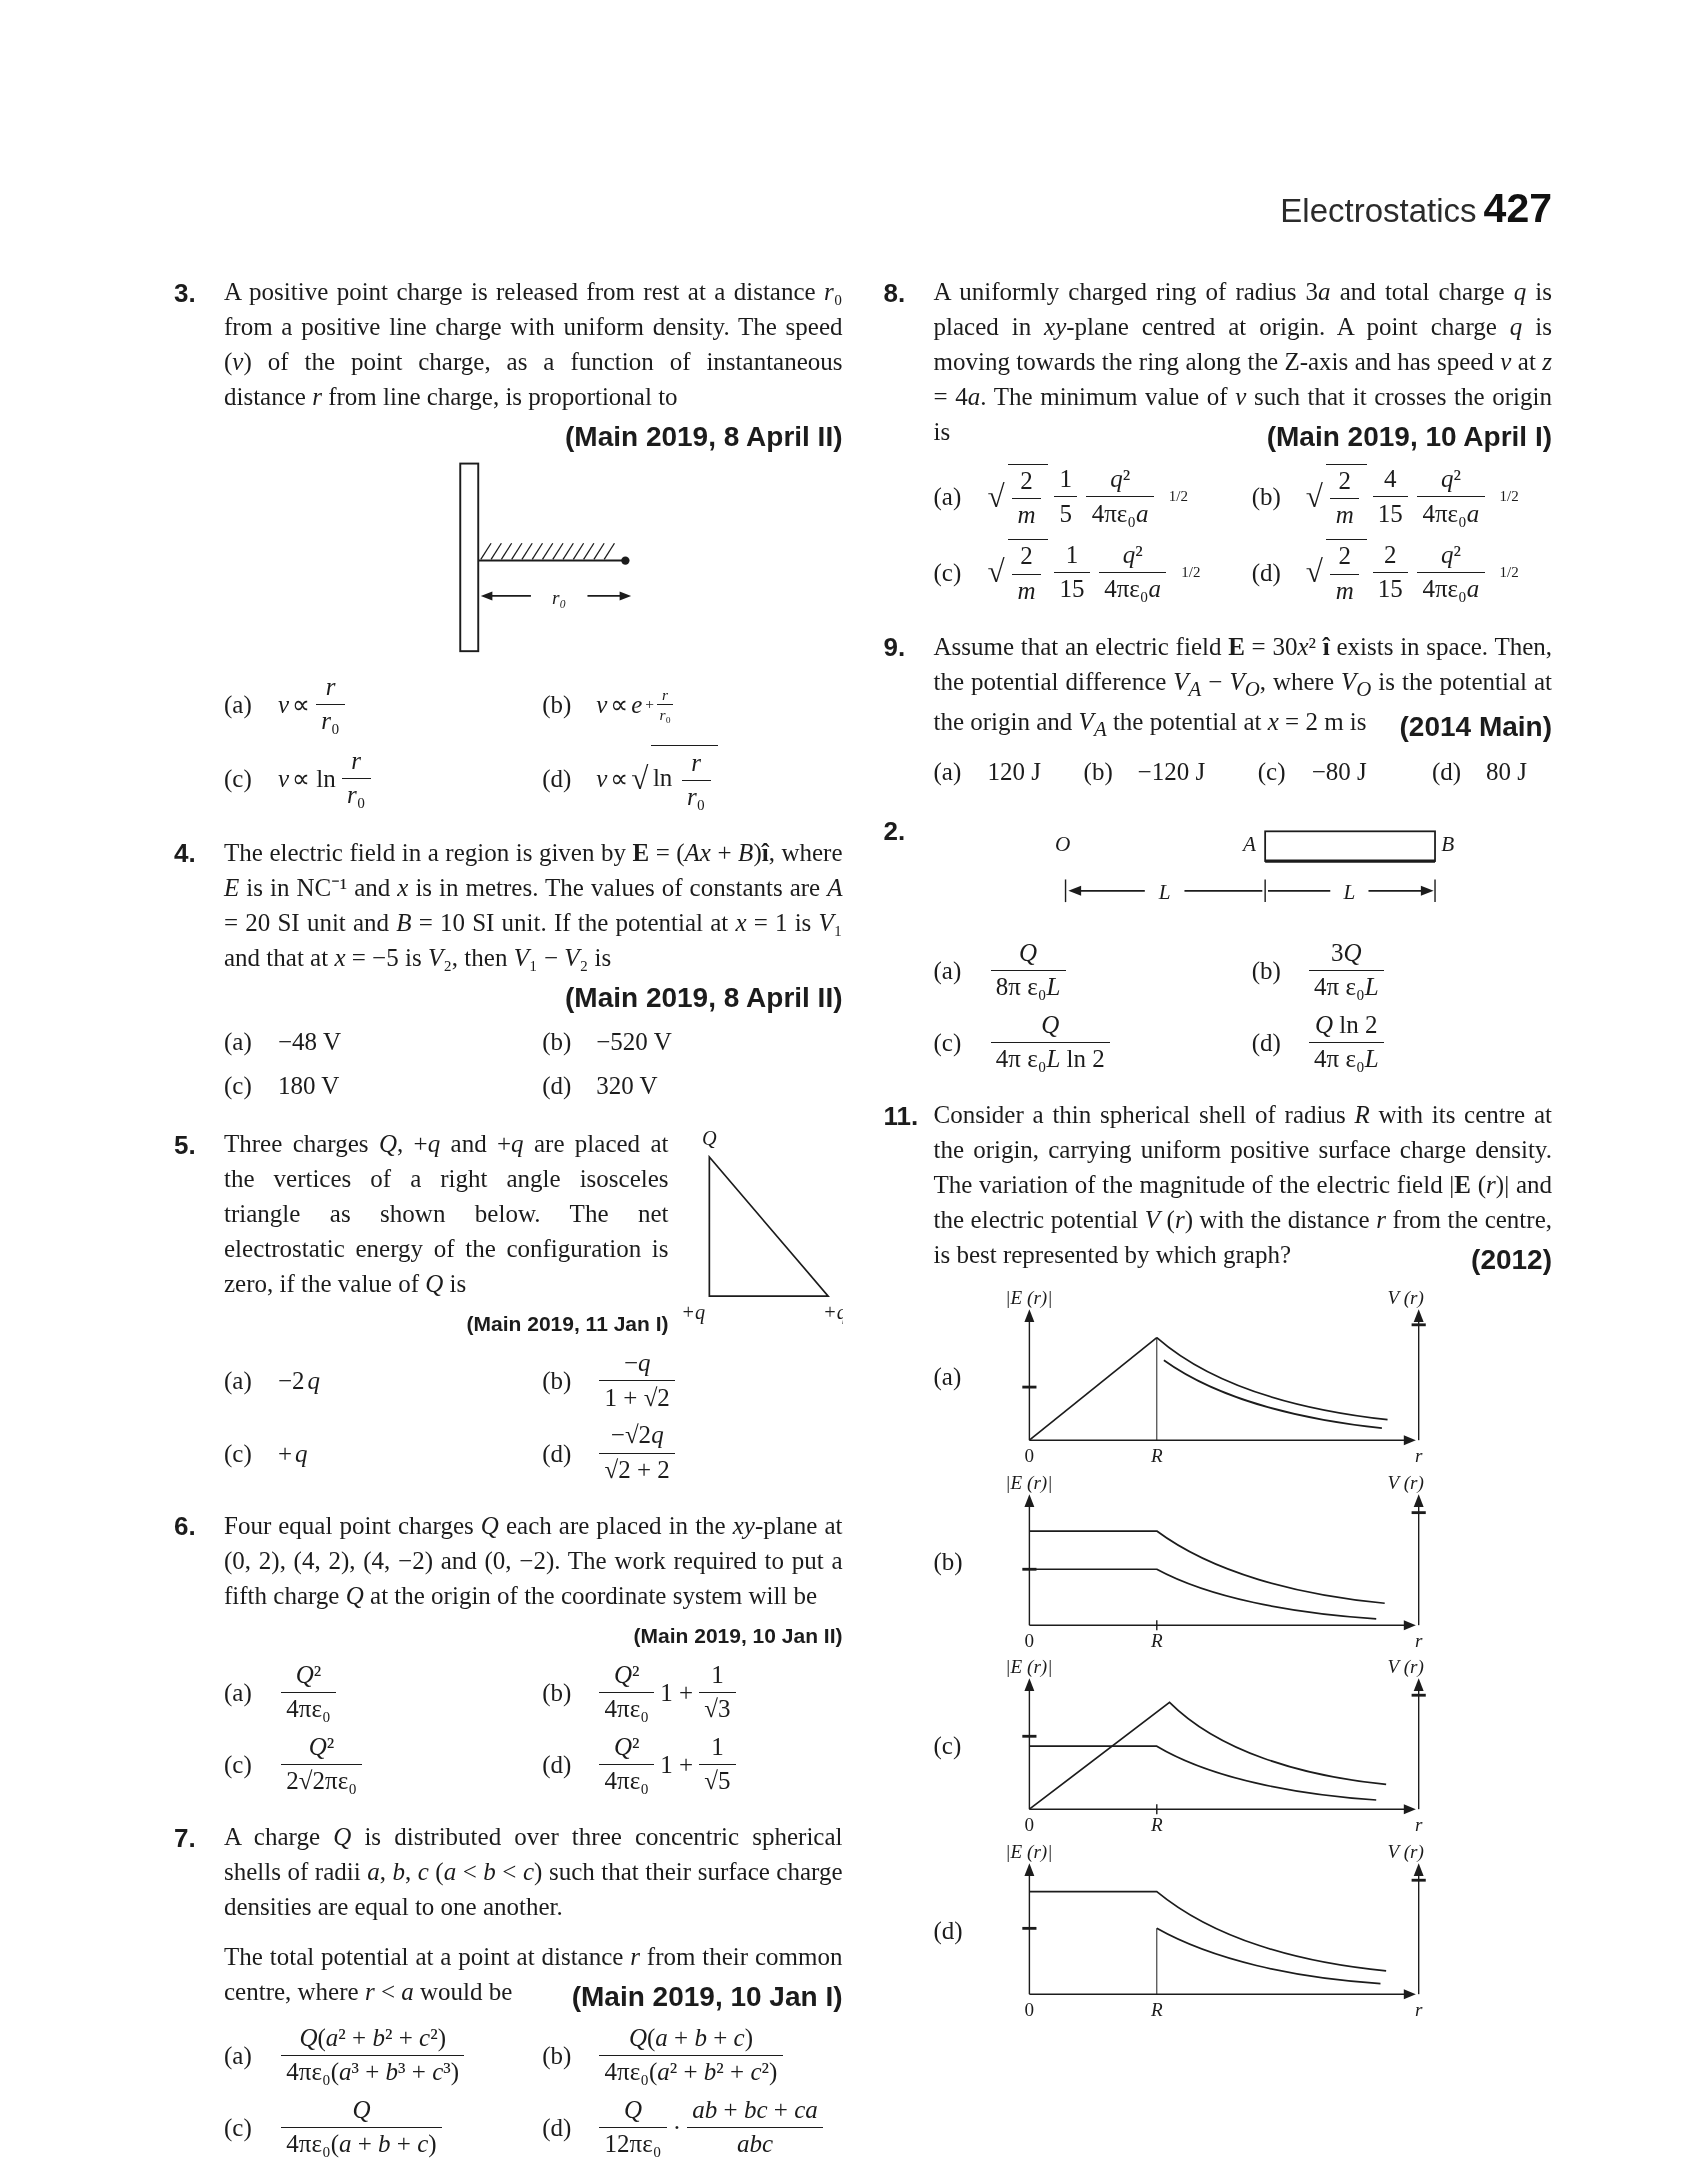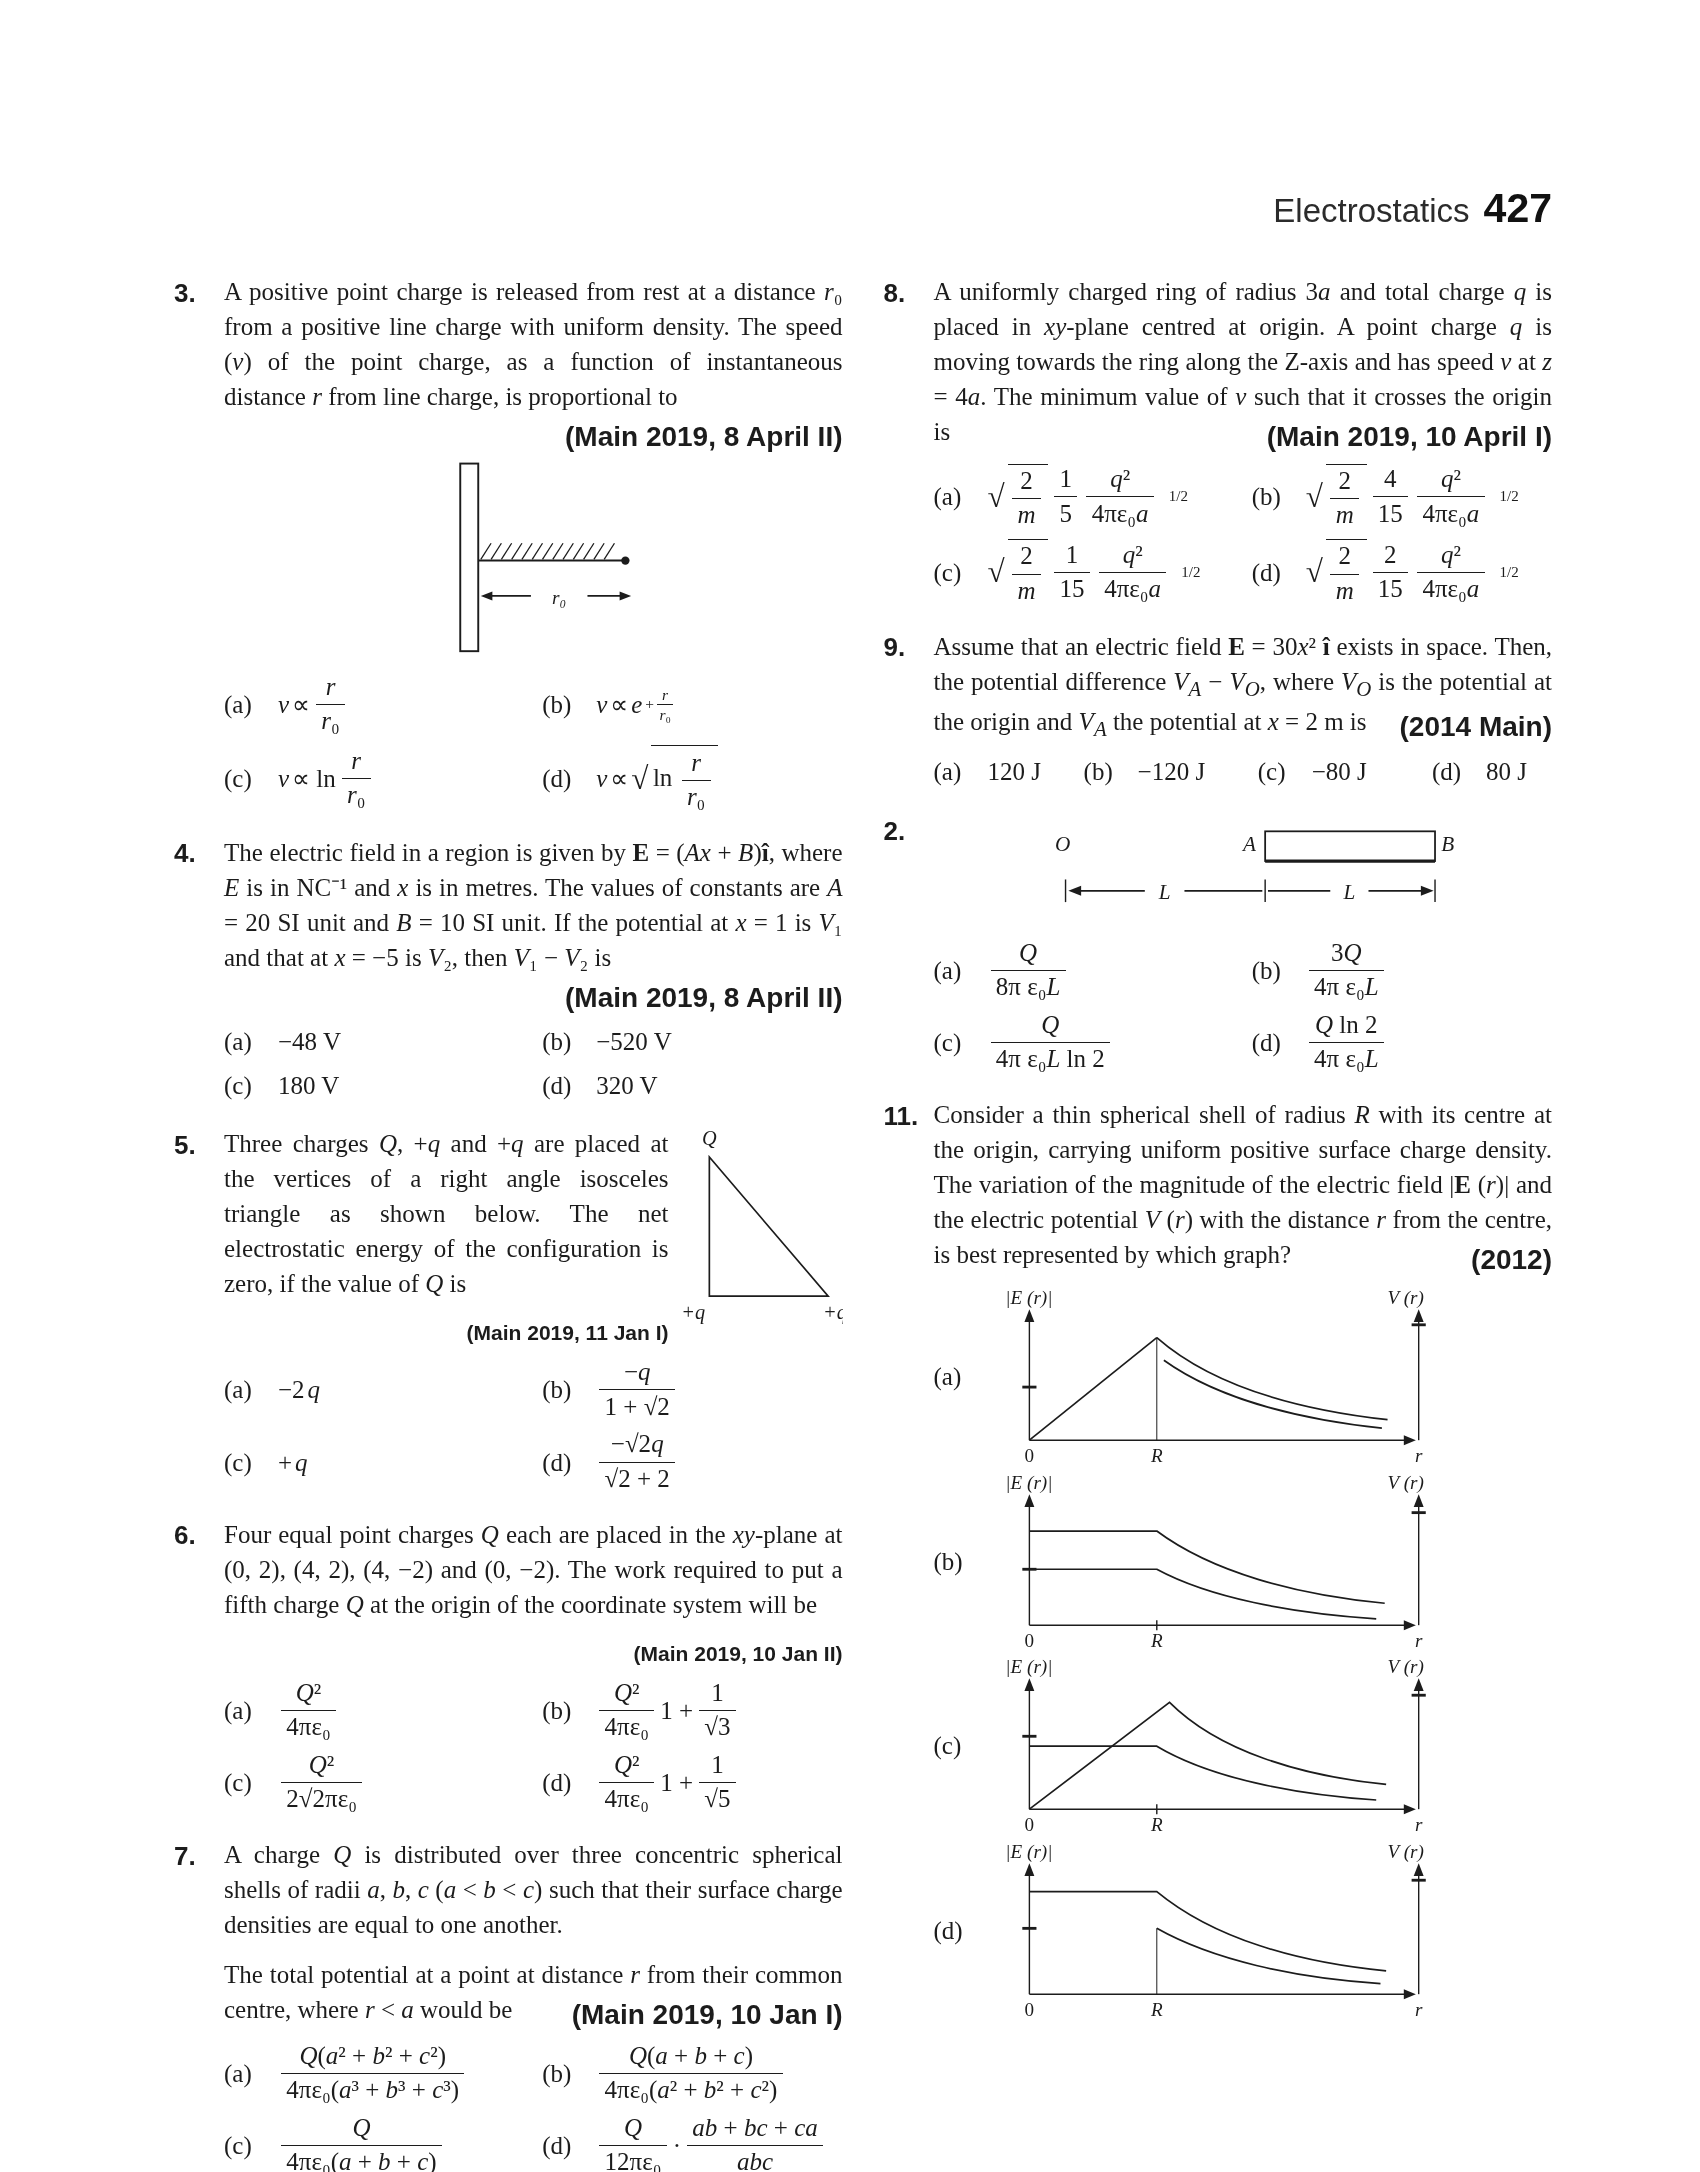--- a/index.html
+++ b/index.html
@@ -10,37 +10,37 @@
     background: #ffffff;
     color: #1c1c1c;
     font-family: "Liberation Serif", serif;
     font-size: 25px;
     line-height: 1.4;
     overflow: hidden;
     margin: 0 auto;
   }
   .page-header {
     position: absolute; top: 180px; right: 148px;
-    display: flex; align-items: baseline; gap: 14px;
+    display: flex; align-items: baseline; gap: 7px;
   }
   .header-title { font-family: "Liberation Sans", sans-serif; font-size: 33px; color:#2b2b2b; }
   .header-page  { font-family: Liberation Sans, sans-serif; font-size: 41px; font-weight: 700; color:#111;text-align:center; }
 
   .content { padding: 274px 148px 0 174px; display: flex; gap: 41px; }
   .col { flex: 1; min-width: 0; }
 
   .question { display: flex; margin-bottom: 23px; }
   .q-num { flex: none; width: 50px; font-family:"Liberation Sans",sans-serif; font-weight:700; font-size:26px; padding-top:0.8px; }
   .q-main { flex: 1; min-width: 0; }
   .q-bodyrow { display: flex; gap: 12px; }
   .q-body { flex: 1; text-align: justify; }
   .q-body i { font-style: italic; }
   .pbreak { display:block; height: 15px; }
   .tag { float: right; font-family:"Liberation Sans",sans-serif; font-weight:700; font-size:28px; white-space:nowrap; padding-left:10.6px; position:relative; top:3px;}
-  .tag-line { text-align:right; font-family:"Liberation Sans",sans-serif; font-weight:700; font-size:21px; margin-top:17px; }
+  .tag-line { text-align:right; font-family:"Liberation Sans",sans-serif; font-weight:700; font-size:21px; margin-top:8px; }
 
   .q-fig-center { text-align:center; margin: 7.6px 0 4.5px; }
   .q-fig-right { flex: none; }
 
   .q-options { display:grid; margin-top:10.6px; column-gap:18px; row-gap:9px; align-items:center; }
   .cols2 { grid-template-columns: 1fr 1fr; }
   .cols4 { grid-template-columns: 1.1fr 1.3fr 1.3fr 1fr; }
   .opt { display:flex; align-items:center; gap:12px; }
   .opt-label { flex:none; min-width:42px; }
   .opt-content { display:inline-flex; align-items:center; flex-wrap:wrap; gap:3px; }

